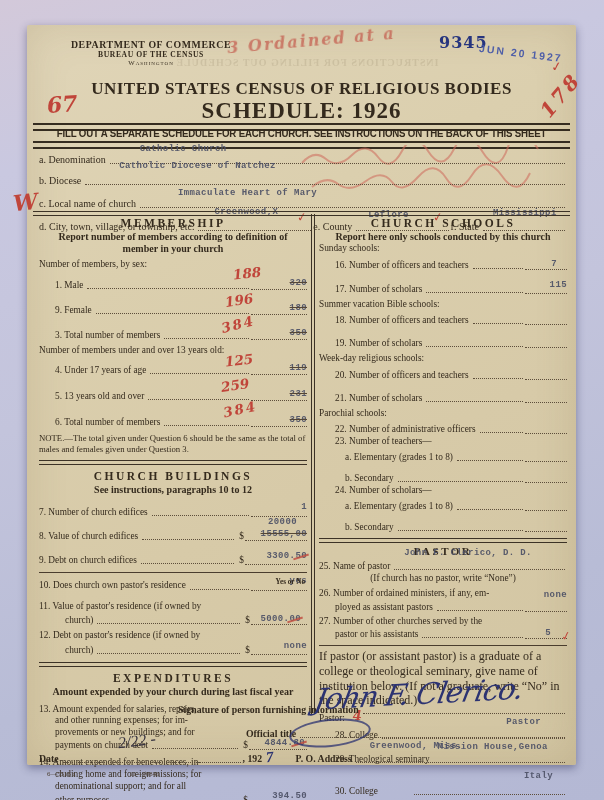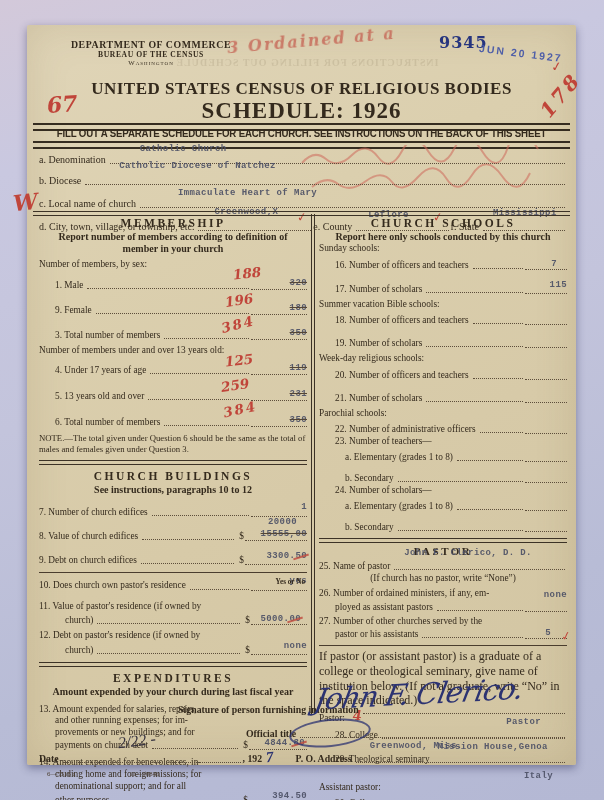--- a/index.html
+++ b/index.html
@@ -410,21 +410,20 @@
     </div>
     <div class="q" style="margin-top:12px;">
       <span class="txt ind">29. Theological seminary</span>
       <span class="lead">
         <span class="typed onlead" style="left:4px;top:-10px;">Mission House,Genoa</span>
       </span>
     </div>
     <div style="text-align:right;padding-right:14px;">
       <span class="typed">Italy</span>
     </div>
-    <div class="p9">Assistant pastor:</div>
     <div class="q" style="margin-top:2px;gap:32px;">
       <span class="txt ind">30. College</span>
       <span class="lead"></span>
     </div>
     <div class="q" style="margin-top:13px;">
       <span class="txt ind">31. Theological seminary</span>
       <span class="lead"></span>
     </div>
 
   </div>

